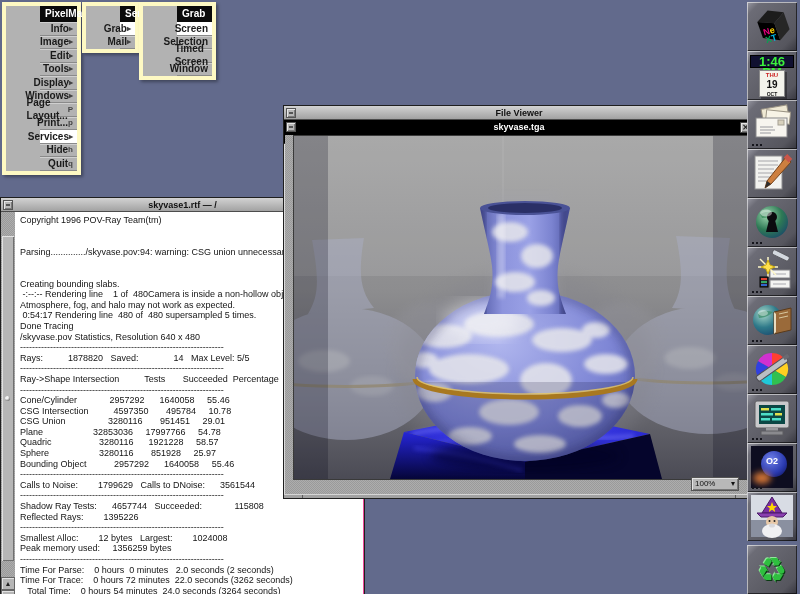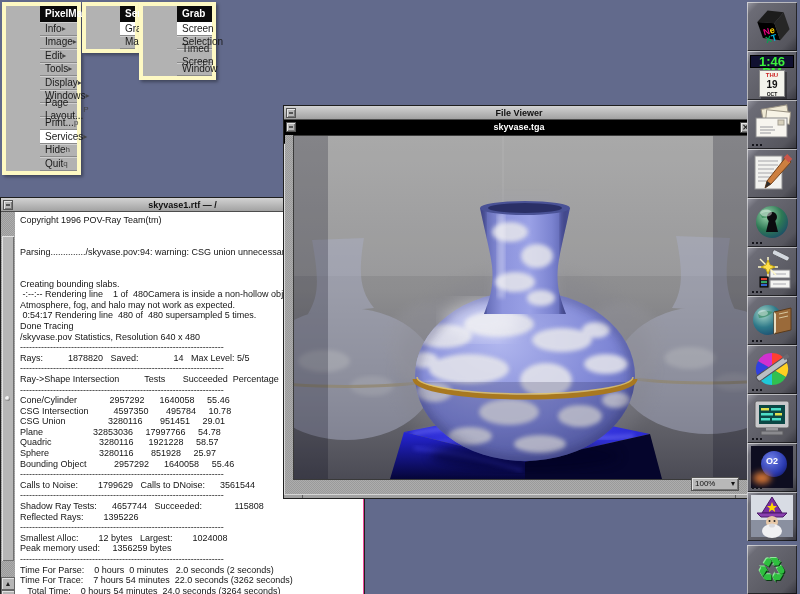--- a/index.html
+++ b/index.html
@@ -22,22 +22,22 @@
               font-size:8px; line-height:9px; text-align:center; font-weight:bold;
               box-shadow: inset 1px 1px 0 #e6e6e6, inset -1px -1px 0 #7a7a7a; }
   .dither { background: repeating-conic-gradient(#adadad 0% 25%, #9a9a9a 0% 50%) 0 0 / 2px 2px; padding-left: 32px; }
 
   
   .menu { position:absolute; z-index:30; border:4px solid #fef9c3; background:#b2b2b2;
           box-shadow: 2px 2px 3px rgba(0,0,0,.35); padding-left: 34px; }
   .mtitle { height:16px; line-height:16px; background:#0a0a0a; color:#fff;
             font-size:10px; font-weight:bold; padding-left:5px; }
   .mitem { height:13.5px; line-height:13px; background:#b2b2b2; border-bottom:1px solid #8a8a8a;
-           display:flex; justify-content:flex-start; align-items:center;
-           padding:0 4px 0 5px; font-size:10px; font-weight:normal; color:#1a1a1a;
+           display:flex; justify-content:flex-end; align-items:center;
+           padding:0 4px 0 5px; font-size:10px; font-weight:bold; color:#1a1a1a;
            box-shadow: inset 0 1px 0 #cfcfcf; }
   .mitem.hl { background:#ffffff; box-shadow:none; }
   .mitem .mr { font-size:8px; color:#444; }
   #menu-main { left:2px; top:2px; width:79px; }
   #menu-services { left:82px; top:2px; width:57px; }
   #menu-grab { left:139px; top:2px; width:77px; }
 
   
   #txtwin { left:0; top:177px; width:365px; height:417px; z-index:10; background:#ec4899; }
   #txt-scroll { position:absolute; left:0; top:14px; bottom:36px; width:14px;
@@ -136,21 +136,21 @@
       <div class="cline">--------------------------------------------------------------------</div>
       <div class="cline">Calls to Noise:        1799629   Calls to DNoise:      3561544</div>
       <div class="cline">--------------------------------------------------------------------</div>
       <div class="cline">Shadow Ray Tests:      4657744   Succeeded:             115808</div>
       <div class="cline">Reflected Rays:        1395226</div>
       <div class="cline">--------------------------------------------------------------------</div>
       <div class="cline">Smallest Alloc:        12 bytes   Largest:        1024008</div>
       <div class="cline">Peak memory used:     1356259 bytes</div>
       <div class="cline">--------------------------------------------------------------------</div>
       <div class="cline">Time For Parse:    0 hours  0 minutes   2.0 seconds (2 seconds)</div>
-      <div class="cline">Time For Trace:    7 hours 54 minutes  22.0 seconds (3262 seconds)</div>
+      <div class="cline">Time For Trace:    0 hours 72 minutes  22.0 seconds (3262 seconds)</div>
       <div class="cline">   Total Time:    0 hours 54 minutes  24.0 seconds (3264 seconds)</div>
     </div>
   <div class="resizebar">
     <div class="seg l"></div>
     <div class="seg m"></div>
     <div class="seg r"></div>
   </div>
 </div>
 
 <div class="win" id="fv">

